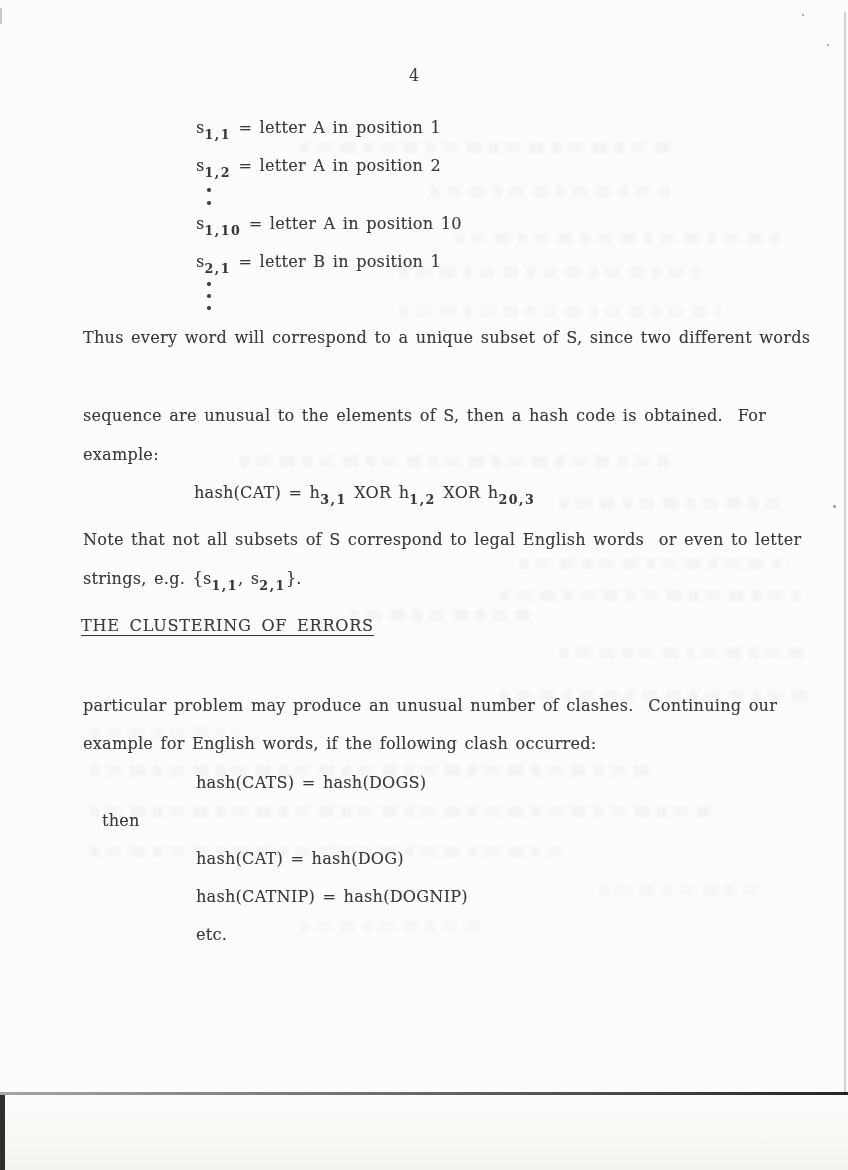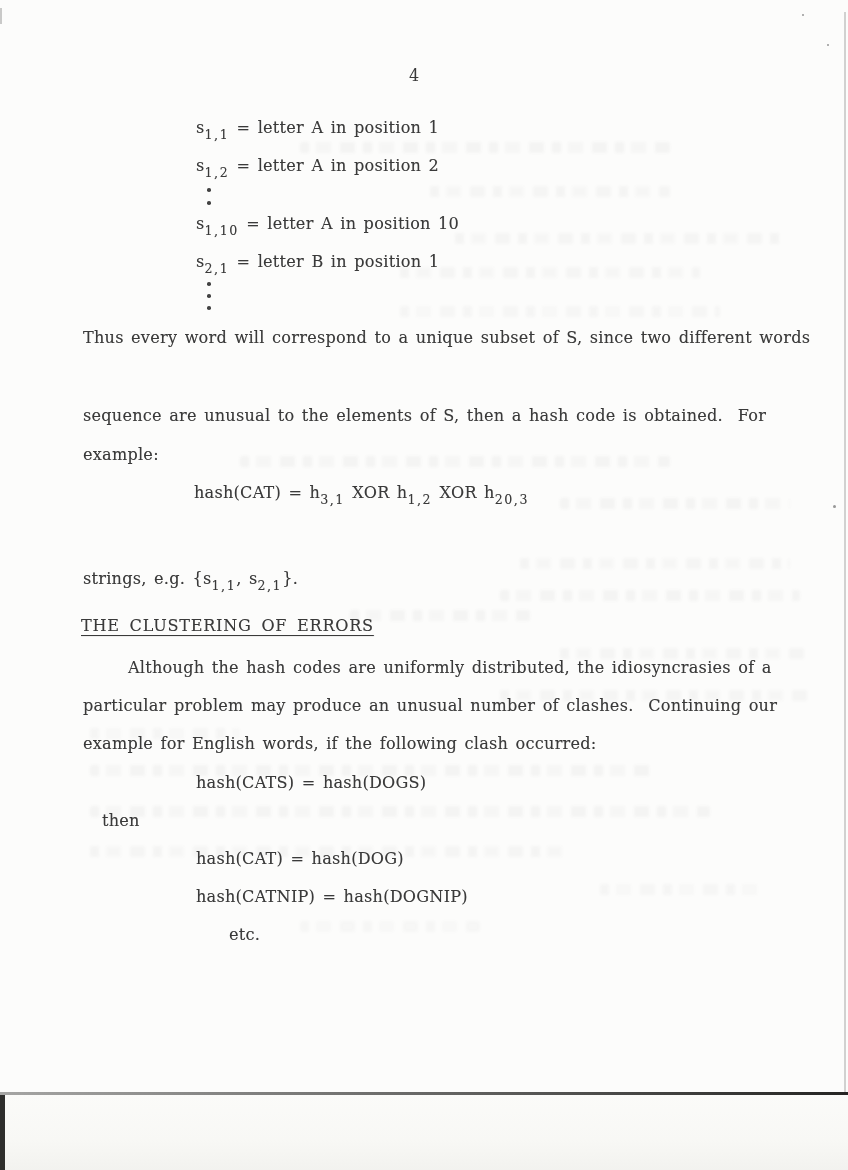--- a/index.html
+++ b/index.html
@@ -20,20 +20,21 @@
     line-height:1.25;
     letter-spacing:0.3px;
     word-spacing:2px;
     text-shadow:0.2px 0.2px 0.35px rgba(40,40,40,0.35);
   }
   .tline sub{
     font-size:12.5px;
     letter-spacing:1.6px;
     vertical-align:-6px;
     line-height:0;
+    font-weight:bold;
   }
   .heading{
     text-decoration:underline;
     text-underline-offset:4px;
     text-decoration-thickness:1.3px;
     letter-spacing:0.8px;
     word-spacing:4px;
   }
   .pageno{
     position:absolute;
@@ -100,33 +101,33 @@
   <span class="dot" style="left:207px;top:282px;"></span>
   <span class="dot" style="left:207px;top:294px;"></span>
   <span class="dot" style="left:207px;top:306px;"></span>
 
   <div class="tline" style="left:83px;top:328px;">Thus every word will correspond to a unique subset of S, since two different words</div>
   <div class="tline" style="left:83px;top:406px;">sequence are unusual to the elements of S, then a hash code is obtained.  For</div>
   <div class="tline" style="left:83px;top:445px;">example:</div>
 
   <div class="tline" style="left:194px;top:483px;"><span>hash(CAT) = h</span><sub>3,1</sub><span> XOR h</span><sub>1,2</sub><span> XOR h</span><sub>20,3</sub></div>
 
+  <div class="tline" style="left:83px;top:530px;">Note that not all subsets of S correspond to legal English words  or even to letter</div>
   <div class="tline" style="left:83px;top:569px;"><span>strings, e.g. {s</span><sub>1,1</sub><span>, s</span><sub>2,1</sub><span>}.</span></div>
 
   <div class="tline heading" style="left:81px;top:616px;">THE CLUSTERING OF ERRORS</div>
 
-  <div class="tline" style="left:128px;top:658px;">Although the hash codes are uniformly distributed, the idiosyncrasies of a</div>
   <div class="tline" style="left:83px;top:696px;">particular problem may produce an unusual number of clashes.  Continuing our</div>
   <div class="tline" style="left:83px;top:734px;">example for English words, if the following clash occurred:</div>
 
   <div class="tline" style="left:196px;top:773px;">hash(CATS) = hash(DOGS)</div>
   <div class="tline" style="left:82px;top:811px;margin-left:20px;">then</div>
   <div class="tline" style="left:196px;top:849px;">hash(CAT) = hash(DOG)</div>
   <div class="tline" style="left:196px;top:887px;">hash(CATNIP) = hash(DOGNIP)</div>
-  <div class="tline" style="left:196px;top:925px;margin-left:33px;">etc.</div>
+  <div class="tline" style="left:196px;top:925px;">etc.</div>
 
   <div class="smudge" style="left:300px;top:142px;width:370px;opacity:.10;"></div>
   <div class="smudge" style="left:430px;top:186px;width:240px;opacity:.09;"></div>
   <div class="smudge" style="left:455px;top:233px;width:330px;opacity:.09;"></div>
   <div class="smudge" style="left:400px;top:267px;width:300px;opacity:.09;"></div>
   <div class="smudge" style="left:400px;top:306px;width:320px;opacity:.08;"></div>
   <div class="smudge" style="left:240px;top:456px;width:430px;opacity:.10;"></div>
   <div class="smudge" style="left:560px;top:498px;width:230px;opacity:.10;"></div>
   <div class="smudge" style="left:520px;top:558px;width:270px;opacity:.09;"></div>
   <div class="smudge" style="left:500px;top:590px;width:300px;opacity:.10;"></div>

